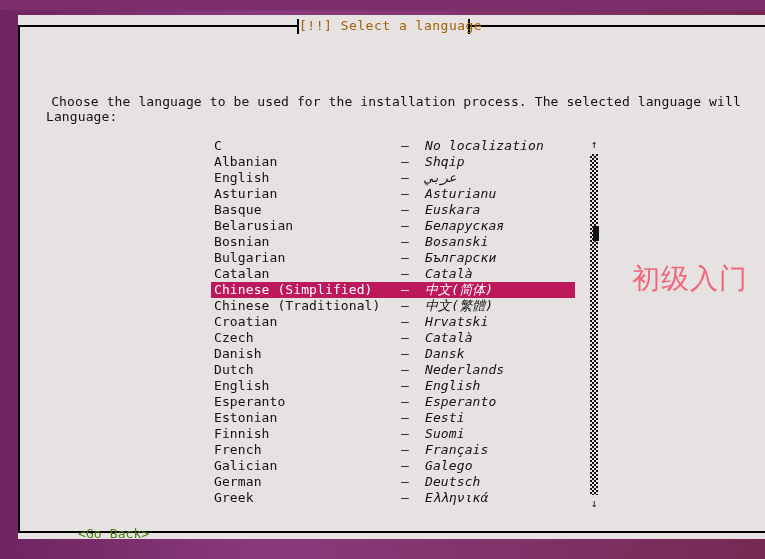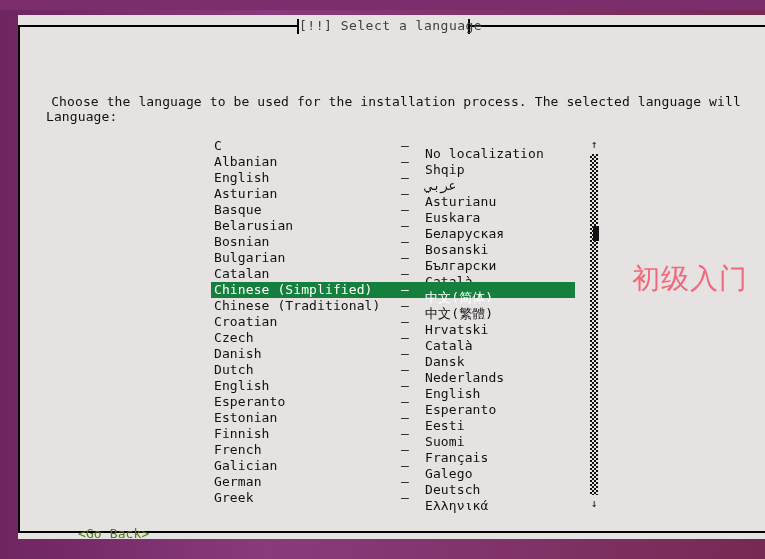--- a/index.html
+++ b/index.html
@@ -56,21 +56,21 @@
   .frame-bottom { left: 0;   top: 516px; width: 747px; height: 2px; }
 
   .title {
     position: absolute;
     left: 281px;
     top: 3px;
     width: 170px;
     text-align: center;
     font-size: 13px;
     line-height: 16px;
-    color: #404040;
+    color: #a16207;
     letter-spacing: 0.5px;
     white-space: nowrap;
   }
 
   
   .intro {
     position: absolute;
     left: 28px;
     top: 44px;
     width: 700px;
@@ -103,40 +103,41 @@
   .lang-row {
     position: relative;
     display: block;
     height: 16px;
     line-height: 16px;
     font-size: 13px;
     color: #111;
     white-space: nowrap;
   }
   .lang-row.selected {
-    background: #15803d;
+    background: #be185d;
     color: #ffffff;
   }
   .lang-en {
     position: absolute;
     left: 3px;
     top: 0;
     letter-spacing: 0.1px;
   }
   .lang-dash {
     position: absolute;
     left: 190px;
     top: 0;
   }
   .lang-native {
     position: absolute;
     left: 214px;
-    top: 8px;
+    top: 0;
     font-family: "DejaVu Sans Mono", "DejaVu Sans", "Liberation Mono", monospace;
     letter-spacing: 0.1px;
+    font-style: italic;
   }
 
   
   #scrollbar {
     position: absolute;
     left: 570px;
     top: 123px;
     width: 12px;
     height: 373px;
   }

